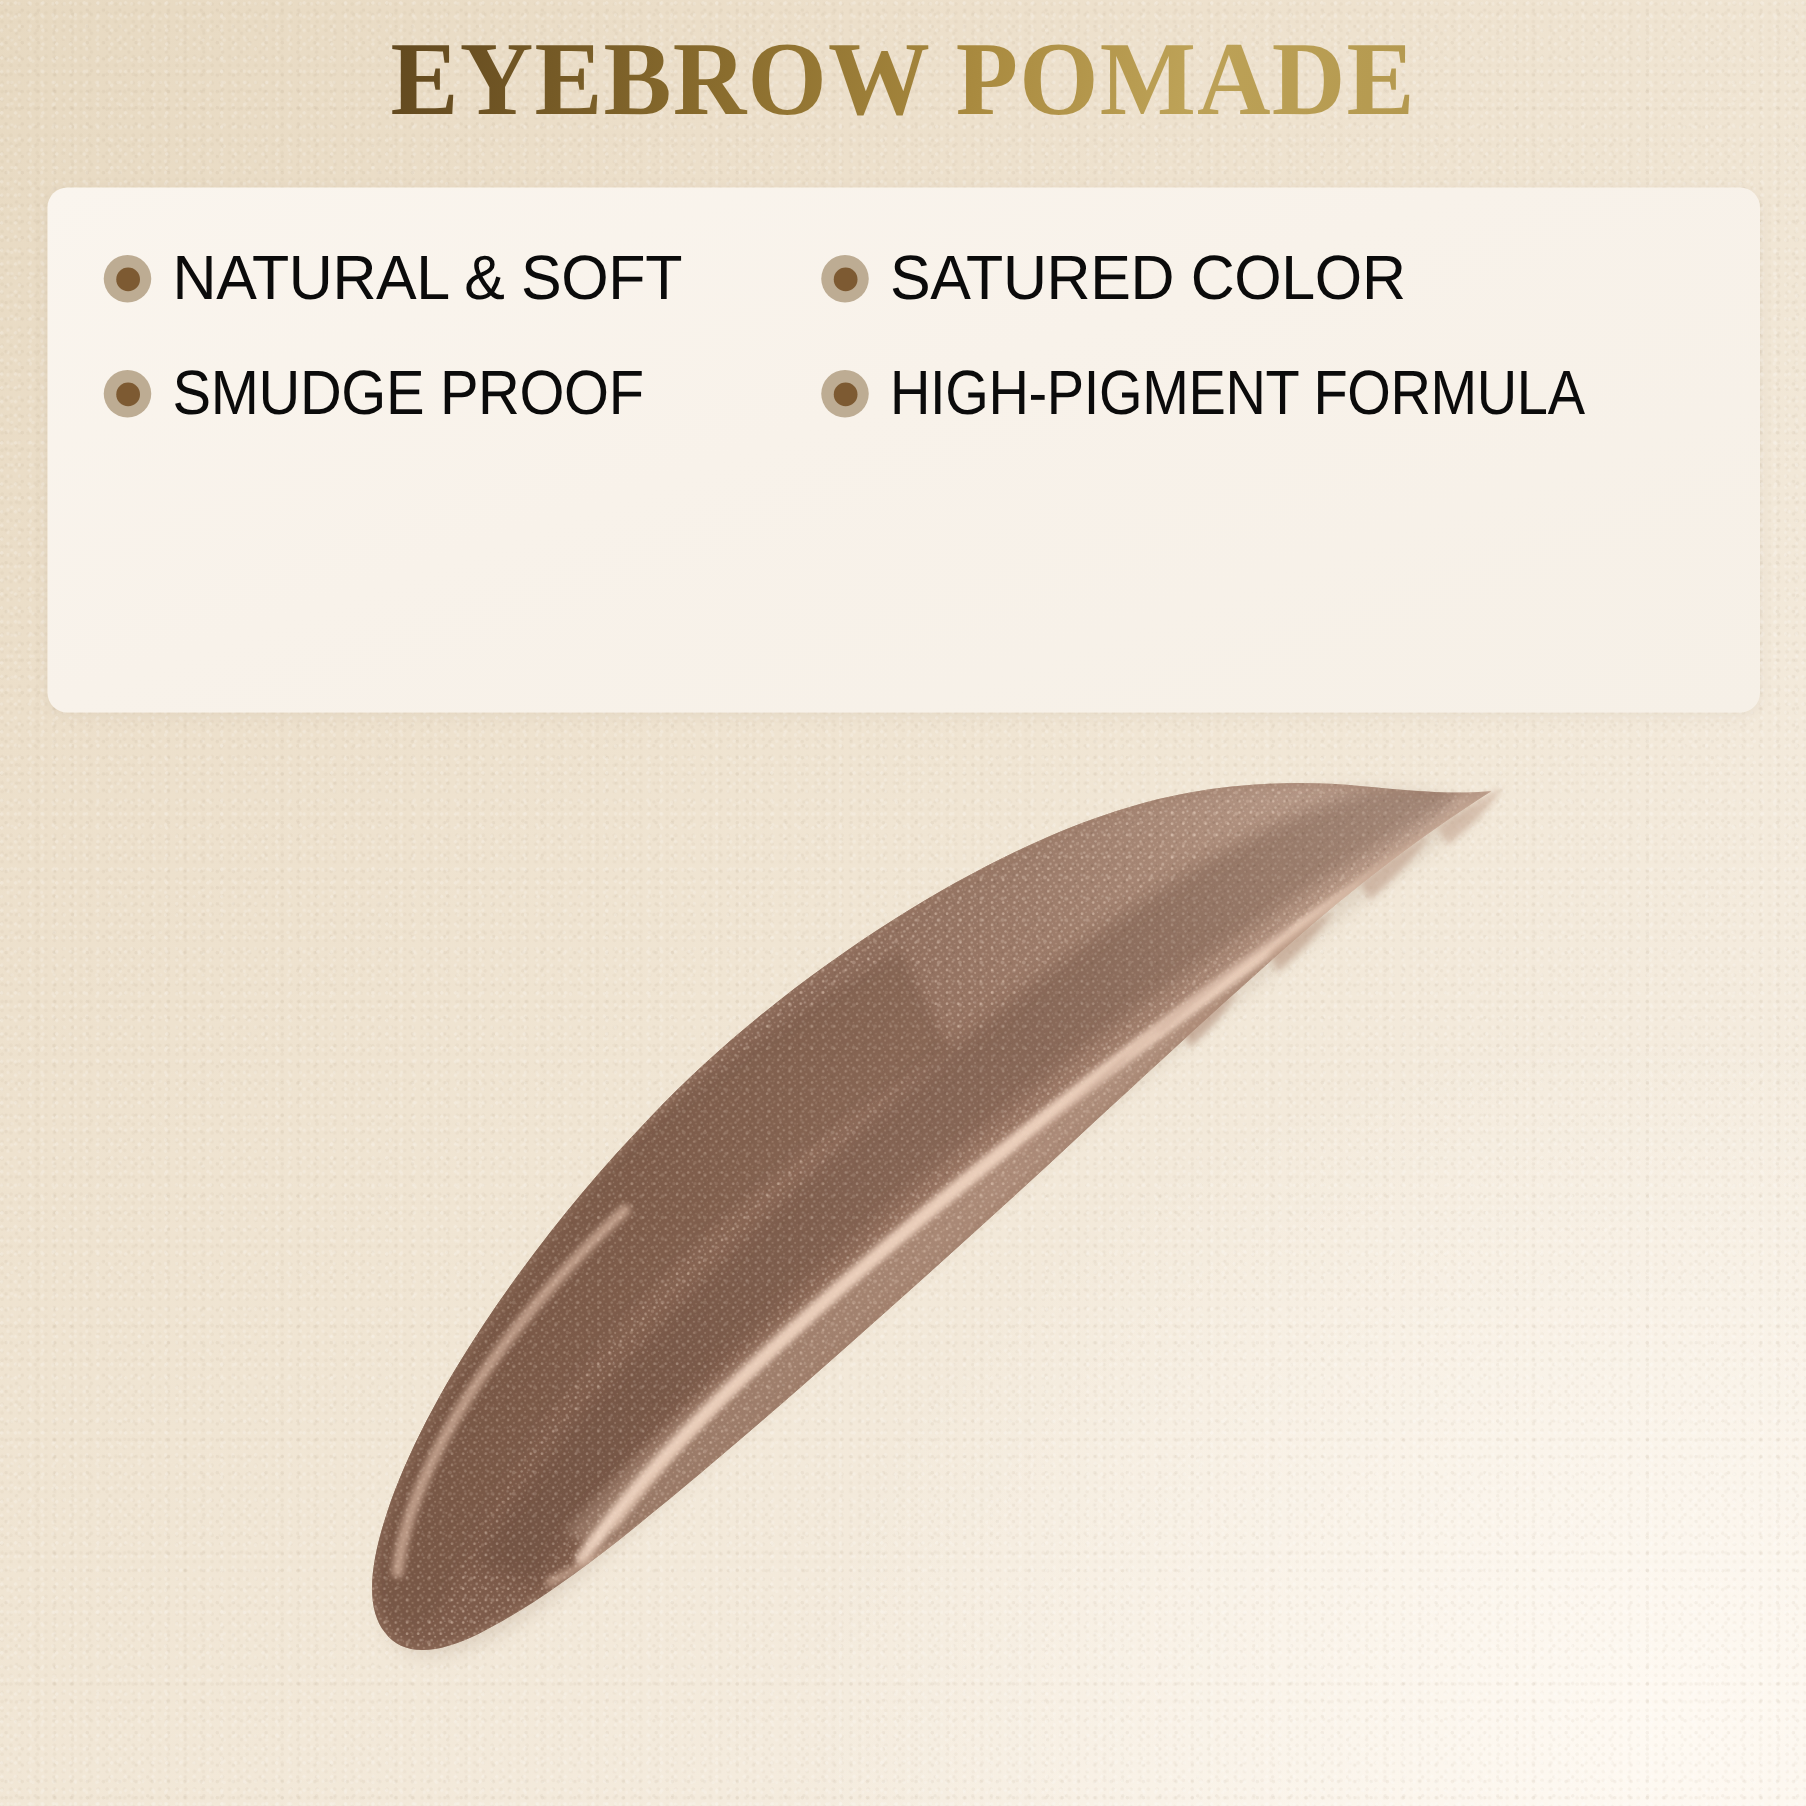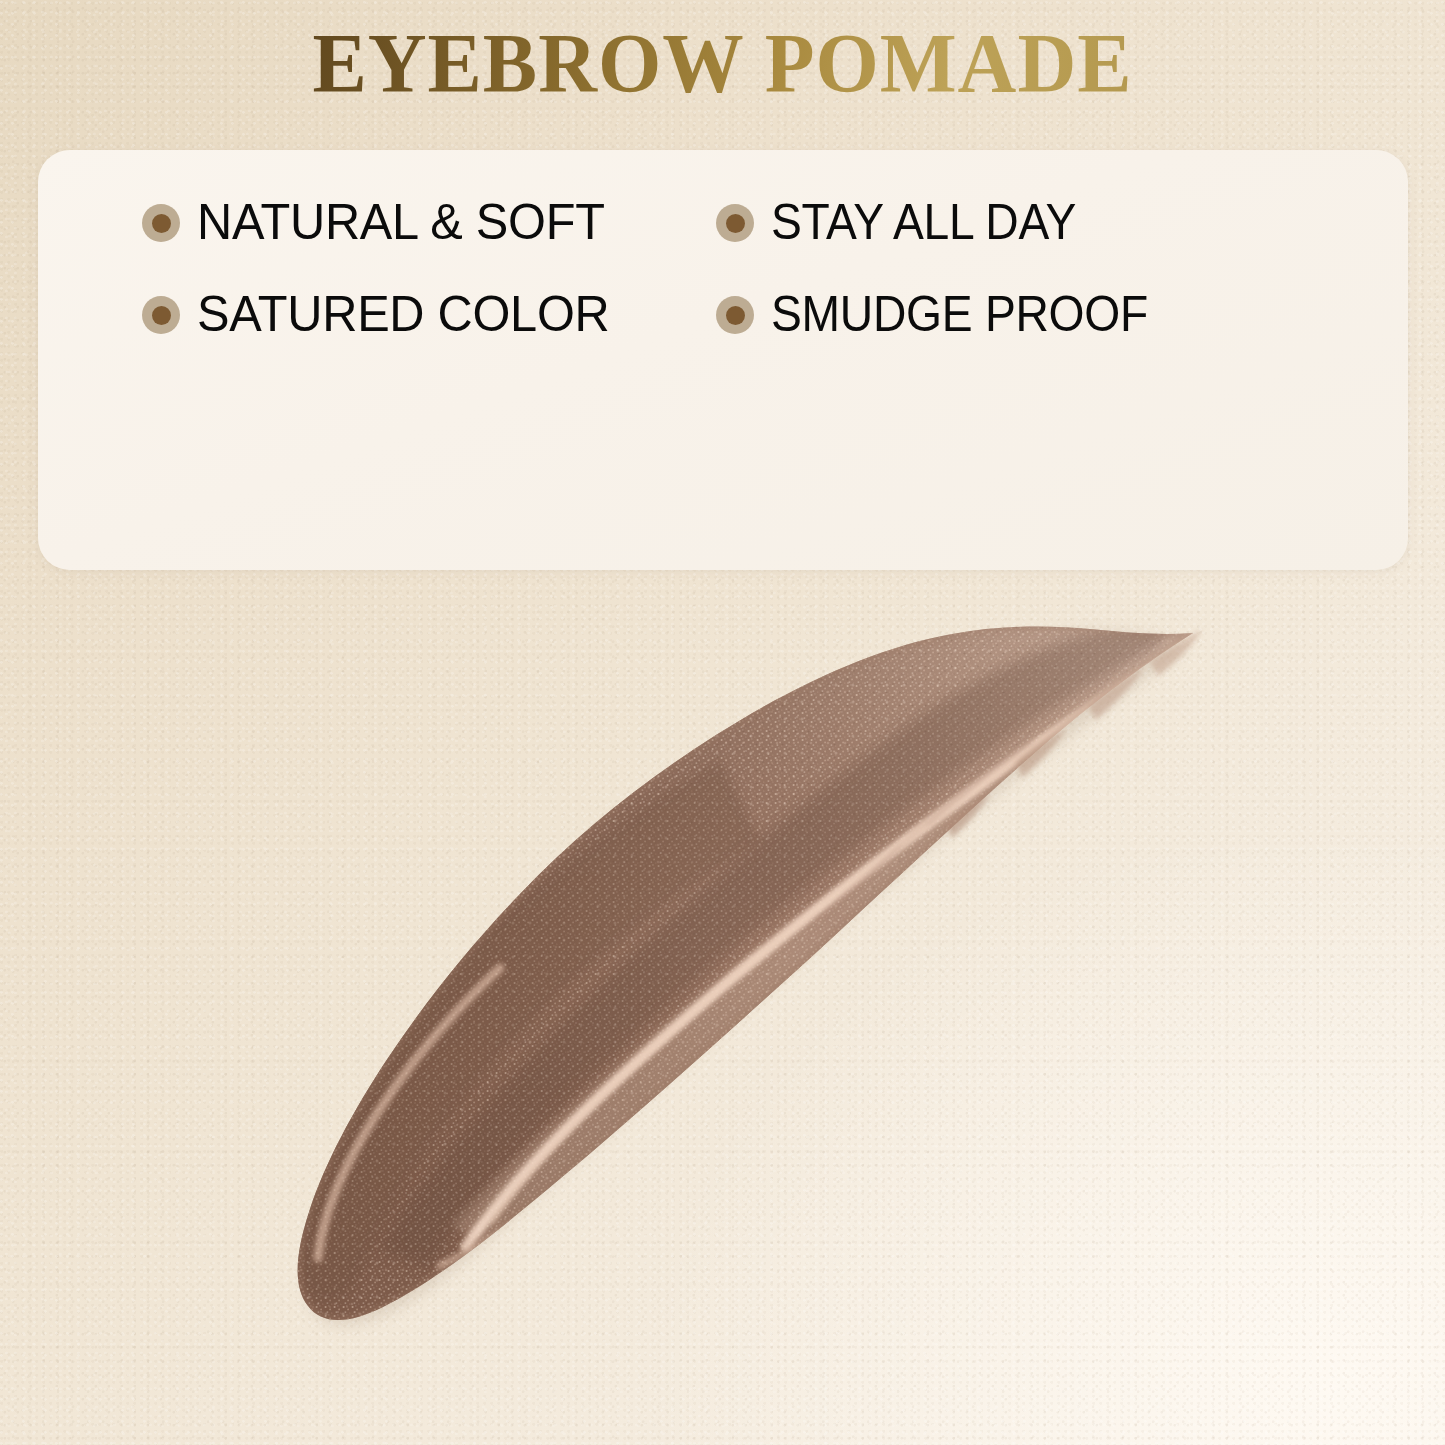--- a/index.html
+++ b/index.html
@@ -62,23 +62,23 @@
     -webkit-text-fill-color:transparent;
     transform:scaleX(0.97);
   }
 
   
   #features-card {
     position:absolute;
     left:38px; top:150px;
     width:1370px; height:420px;
     background:linear-gradient(160deg,#faf5ee 0%, #f8f2ea 45%, #f6f0e7 100%);
-    border-radius:32px;
+    border-radius:16px;
     box-shadow:0 2px 10px rgba(140,120,95,0.10);
-    padding:26px 18px 26px 104px;
+    padding:26px 18px 26px 45px;
   }
 
   #feature-grid {
     width:100%; height:100%;
     display:grid;
     grid-template-columns:574px 1fr;
     grid-template-rows:repeat(4, 1fr);
     align-items:center;
   }
 
@@ -140,41 +140,41 @@
 
   <div id="features-card">
     <div id="feature-grid">
 
       <div class="feature-item col-left">
         <span class="bullet">
             <i></i>
           </span>
         <span class="feature-label">NATURAL &amp; SOFT</span>
       </div>
-      <div class="feature-item col-right">
-        <span class="bullet">
-            <i></i>
-          </span>
-        <span class="feature-label">STAY ALL DAY</span>
-      </div>
 
       <div class="feature-item col-left">
         <span class="bullet">
             <i></i>
           </span>
         <span class="feature-label">SATURED COLOR</span>
       </div>
 
       <div class="feature-item col-right">
         <span class="bullet">
             <i></i>
           </span>
         <span class="feature-label">SMUDGE PROOF</span>
       </div>
 
+      <div class="feature-item col-right">
+        <span class="bullet">
+            <i></i>
+          </span>
+        <span class="feature-label long">HIGH-PIGMENT FORMULA</span>
+      </div>
 
     </div>
   </div>
 
   <div id="swatch-wrap">
     <svg id="swatch-svg" viewBox="0 0 1445 1445" xmlns="http://www.w3.org/2000/svg">
       <defs>
 
         <linearGradient id="bodyGrad" x1="0.88" y1="0.04" x2="0.18" y2="0.95">
           <stop offset="0%" stop-color="#cdb1a0"></stop>

